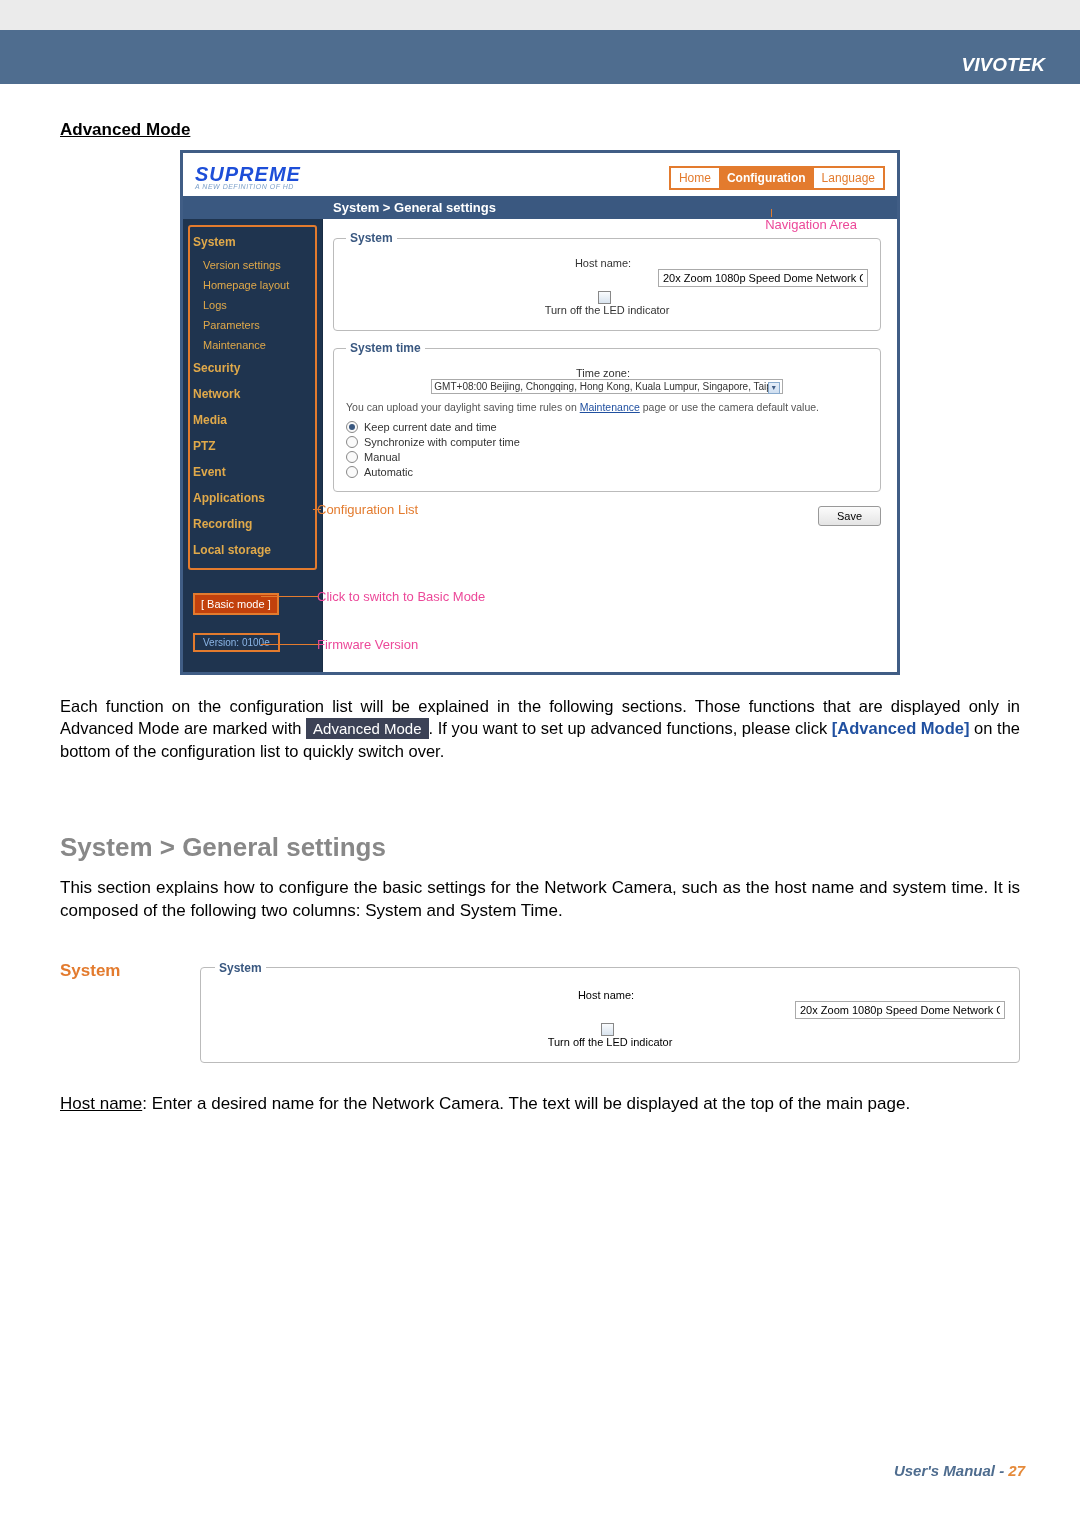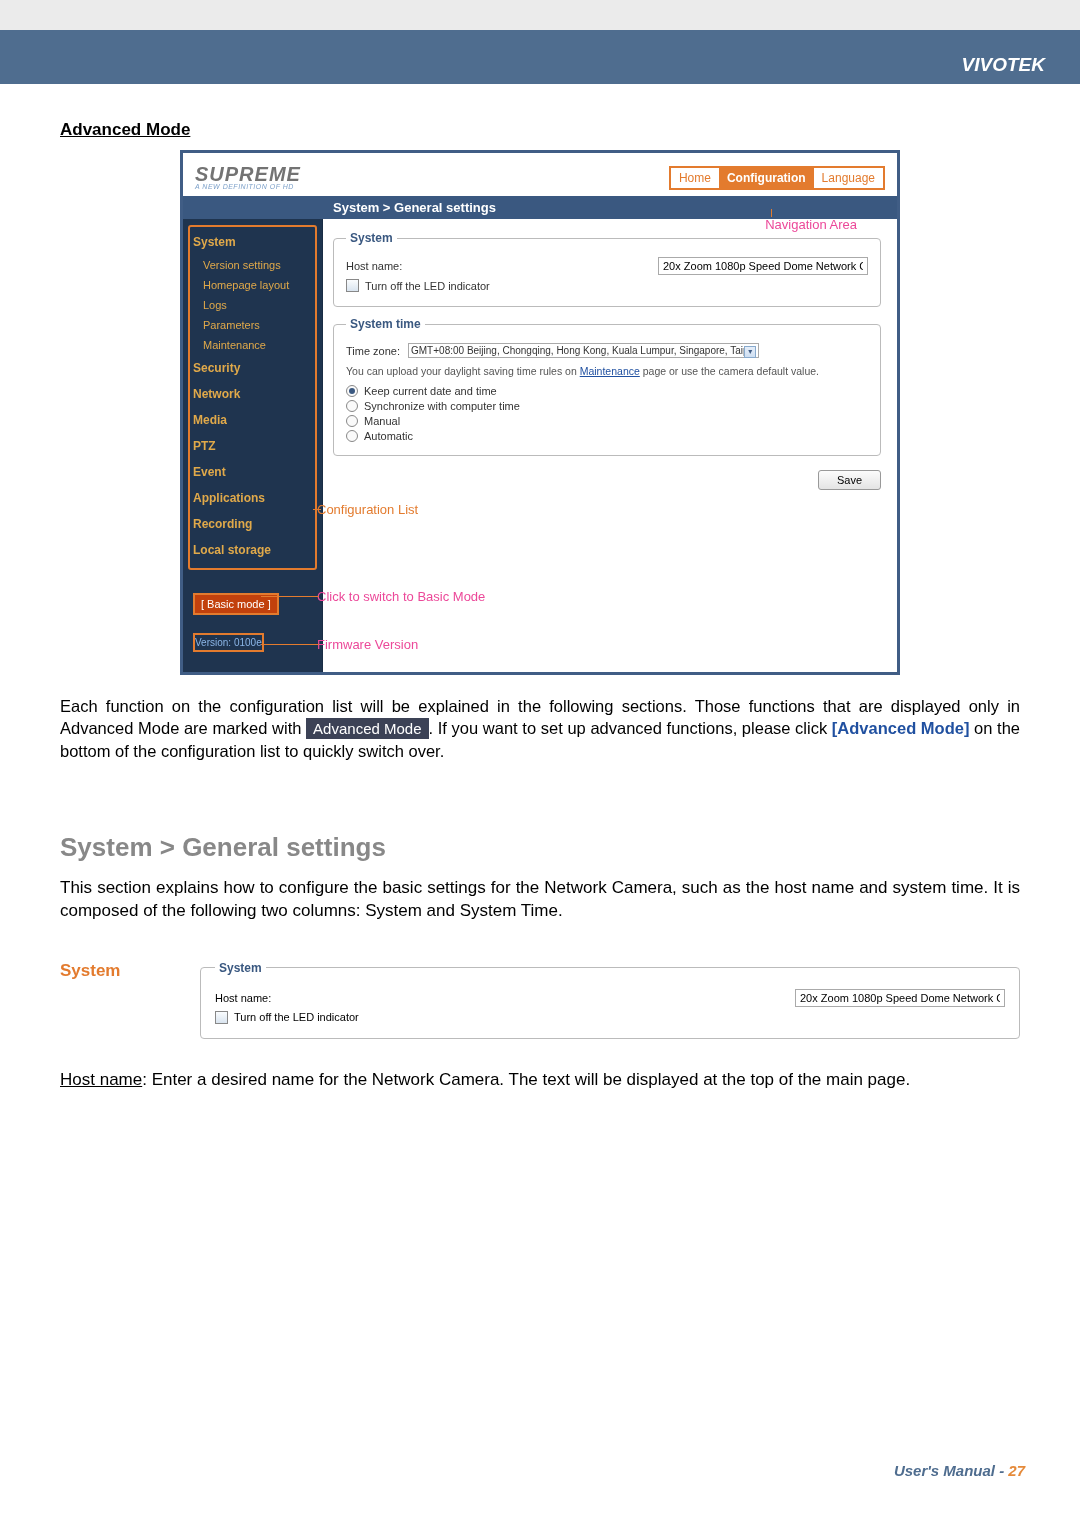--- a/index.html
+++ b/index.html
@@ -6,37 +6,37 @@
   body { font-family: Arial, Helvetica, sans-serif; background: #fff; width: 1080px; margin: 0 auto; }
   .page { position: relative; width: 1080px; height: 1527px; background: #fff; }
   .top-bar { position: absolute; top: 0; left: 0; right: 0; height: 30px; background: #ebebeb; }
   .thin-line { position: absolute; top: 82px; left: 0; right: 0; height: 2px; background: #4f6d8f; }
   .brand-header { position: absolute; top: 54px; right: 35px; font-style: italic; font-weight: bold; color: #fff; font-size: 19px; }
   .brand-area { position: absolute; top: 30px; left: 0; right: 0; height: 52px; background: #4f6d8f; }
   .content { position: absolute; top: 100px; left: 60px; right: 60px; bottom: 60px; }
   .section-title { font-weight: bold; font-size: 17px; text-decoration: underline; margin-top: 20px; margin-bottom: 10px; }
   .screenshot-frame { border: 3px solid #405d85; width: 720px; margin: 10px auto 20px auto; background: #fff; position: relative; }
   .ss-header { display: flex; justify-content: space-between; align-items: flex-end; padding: 10px 12px 6px 12px; }
-  .logo { font-style: italic; font-weight: bold; color: #737373; font-size: 20px; letter-spacing: 1px; }
+  .logo { font-style: italic; font-weight: bold; color: #1d4ed8; font-size: 20px; letter-spacing: 1px; }
   .logo-sub { font-size: 7px; color: #7ca0c9; font-style: italic; display: block; margin-top: -3px; letter-spacing: 0.5px; }
   .nav-links { border: 2px solid #e37b2e; display: flex; align-items: center; font-size: 12px; }
   .nav-link { padding: 3px 8px; color: #e37b2e; cursor: pointer; }
   .nav-link.active { background: #e37b2e; color: #fff; font-weight: bold; }
   .breadcrumb-bar { background: #3a5880; color: #fff; font-weight: bold; font-size: 13px; padding: 4px 0 4px 150px; }
   .ss-body { display: flex; min-height: 430px; }
   .sidebar { width: 140px; background: #1f344f; padding: 10px 0; position: relative; border-right:1px solid #1a2c44;}
   .sidebar-outline { position: absolute; top: 6px; left: 5px; right: 5px; height: 345px; border: 2px solid #e37b2e; border-radius: 3px; pointer-events: none; }
   .nav-item { color: #e0a94a; font-size: 12px; padding: 6px 10px; font-weight: bold; cursor: pointer; }
   .nav-sub { color: #e0a94a; font-size: 11px; padding: 4px 10px 4px 20px; font-weight: normal; cursor: pointer; }
   .mode-btn { margin: 30px 10px 4px 10px; background: #c2410c; color: #fff; font-size: 11px; padding: 3px 6px; border: 2px solid #e37b2e; display: inline-block; cursor: pointer; }
-  .version { margin: 14px 10px 10px 10px; color: #8bb5e6; font-size: 10px; padding: 2px 0; border: 2px solid #e37b2e; display: inline-block; }
+  .version { margin: 14px 10px 10px 10px; color: #8bb5e6; font-size: 10px; padding: 2px 8px; border: 2px solid #e37b2e; display: inline-block; }
   .main-panel { flex: 1; padding: 12px 16px 12px 10px; position: relative; font-size: 12px; color: #333; }
   fieldset { border: 1px solid #bbb; border-radius: 4px; padding: 8px 12px 10px 12px; margin-bottom: 10px; }
   legend { color: #3a5880; font-size: 12px; padding: 0 4px; font-weight: bold; }
-  .form-row { display: flex; align-items: center; margin: 4px 0; font-size: 11px; }
+  .form-row { display: flex; align-items: center; margin: 4px 0; font-size: 11px; flex-direction: column; }
   .form-row label { flex-shrink: 0; margin-right: 8px; }
   .text-input { border: 1px solid #aaa; font-size: 11px; padding: 2px 4px; width: 210px; }
   .select-box { border: 1px solid #aaa; font-size: 10px; padding: 1px 2px; background: #fff; display: inline-block; min-width: 300px; position: relative; }
   .select-arrow { position:absolute; right:2px; top:2px; width:12px; height:12px; background: linear-gradient(#e5eef9,#cfdff1); border:1px solid #88aacd; font-size:8px; text-align:center; line-height:10px; color:#405d85;}
   .radio-row { display: flex; align-items: center; margin: 3px 0; font-size: 11px; text-align: right; }
   .info-note { font-size: 10.5px; color: #555; margin: 6px 0; line-height: 1.4; }
   .info-note a { color: #2050a0; text-decoration: underline; }
   .save-btn { float: right; margin-top: 4px; background: linear-gradient(#fcfcfc,#e4e4e4); border: 1px solid #999; font-size: 11px; padding: 3px 18px; border-radius: 3px; cursor: pointer; }
   .annot { position: absolute; color: #ec4899; font-size: 13px; }
   .annot-line { position: absolute; background: #e37b2e; height: 1px; }

